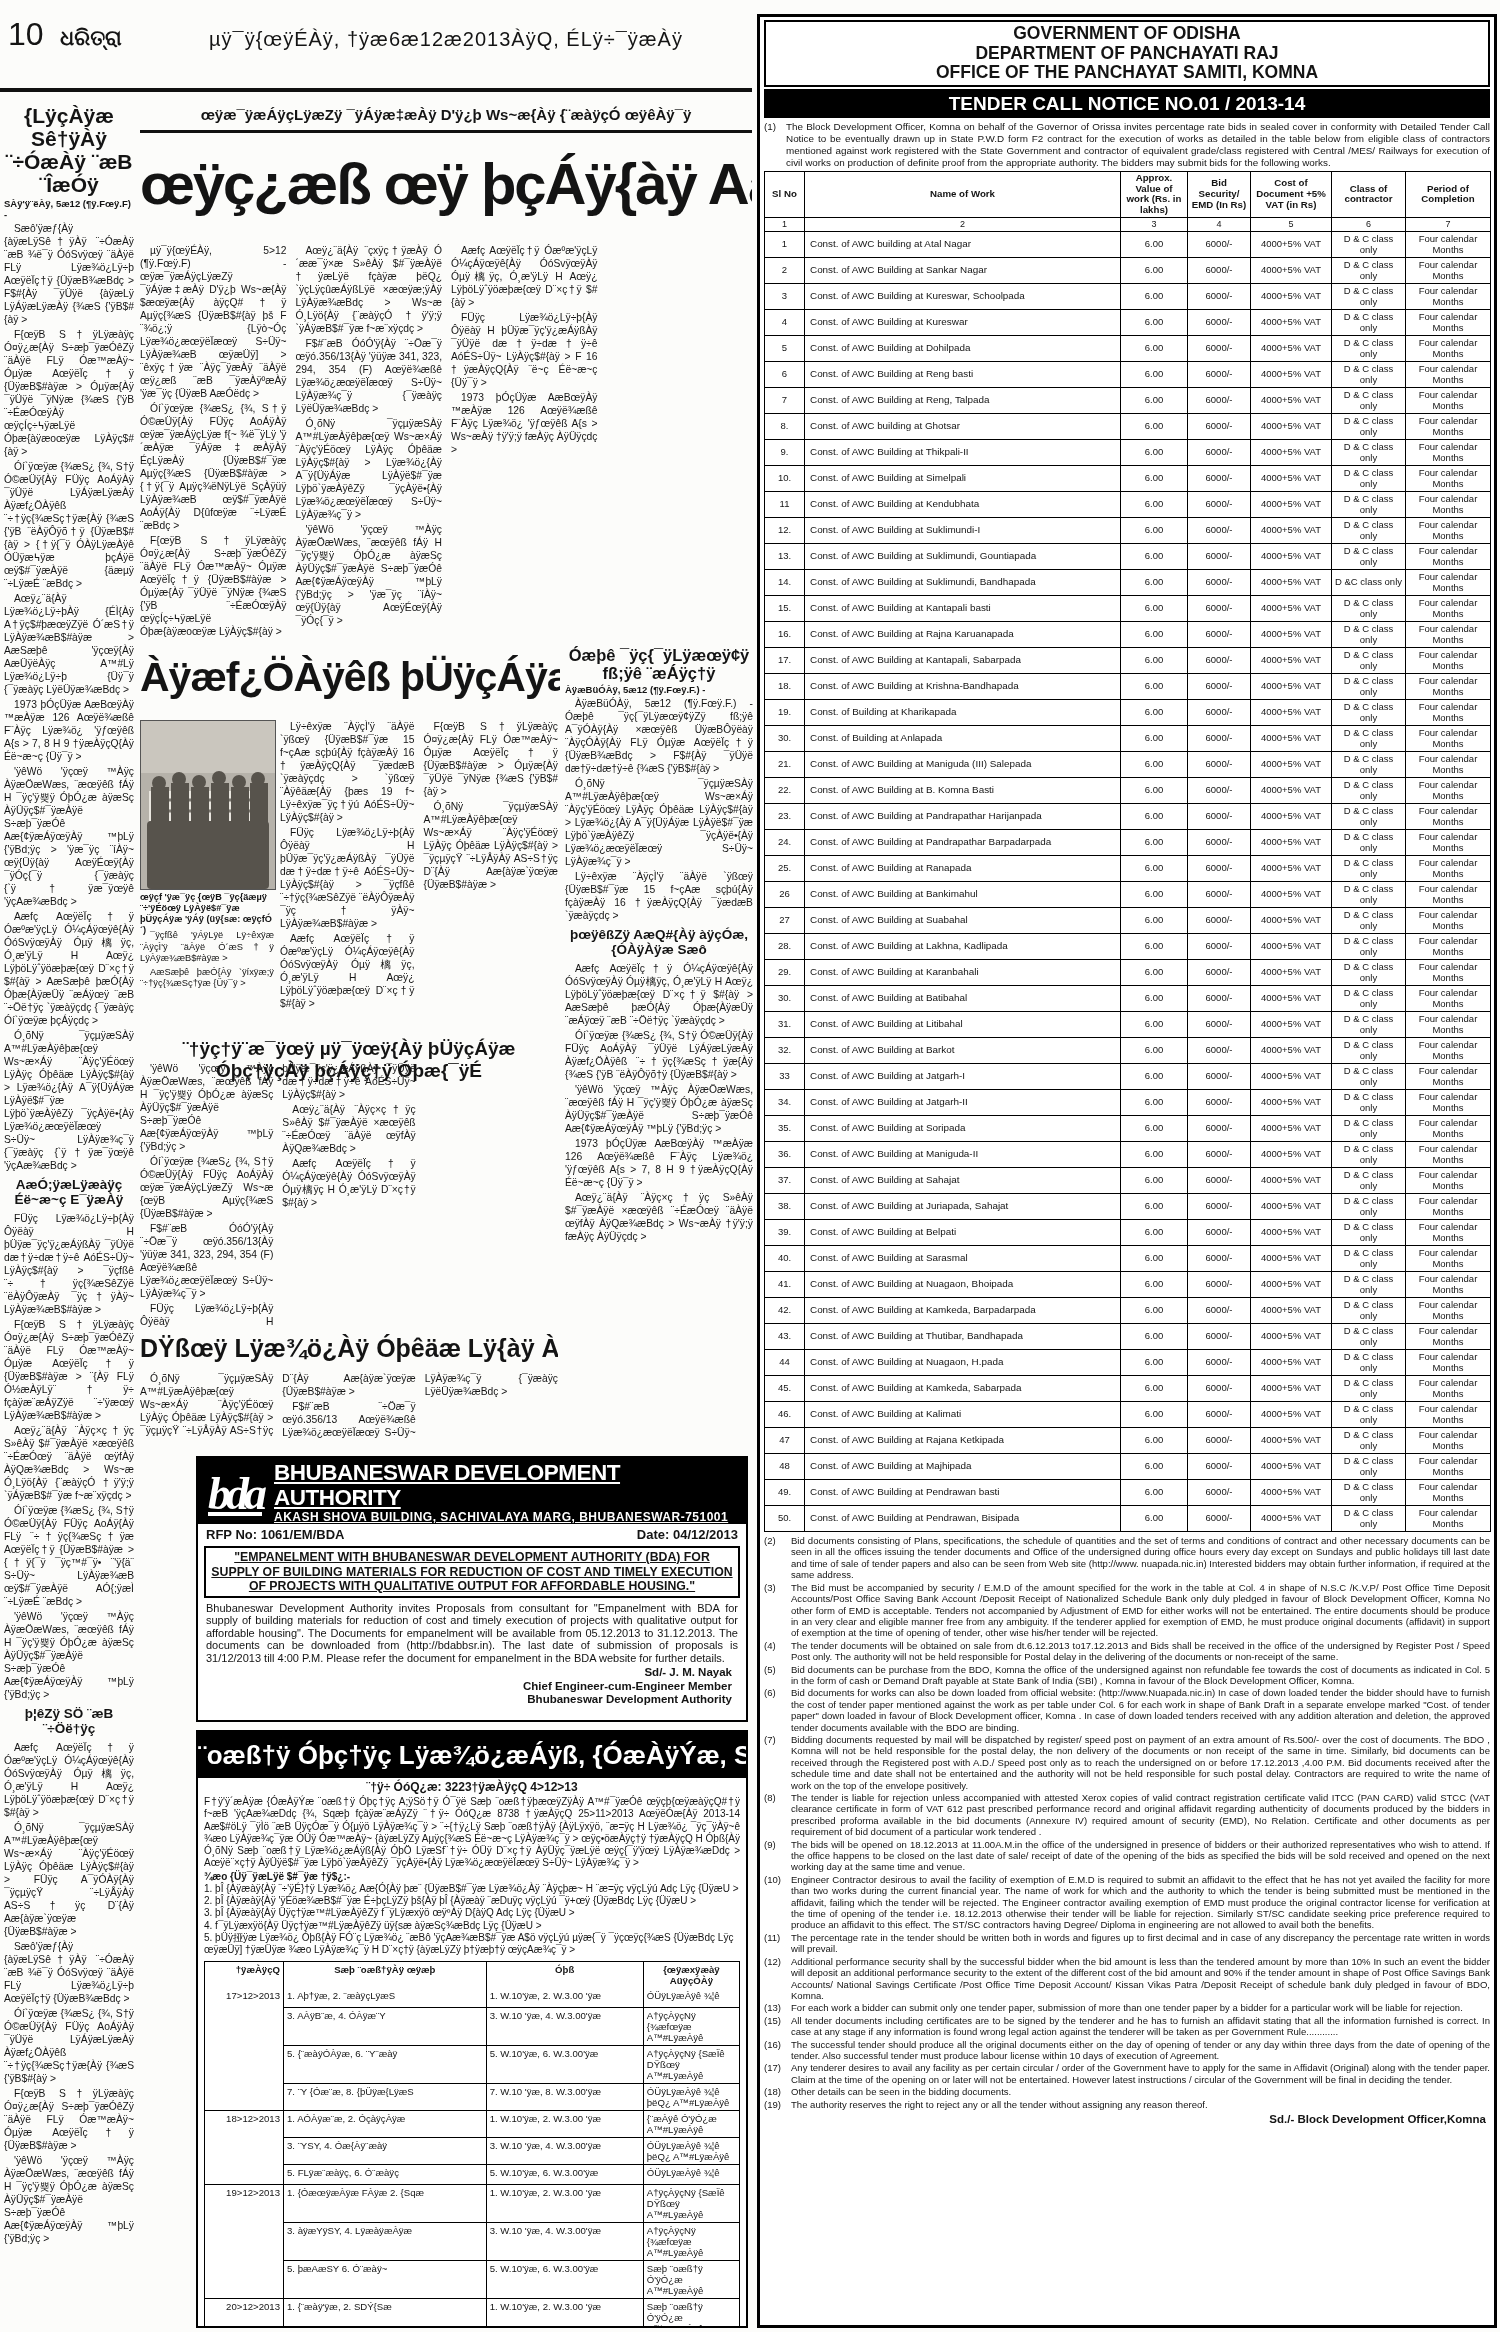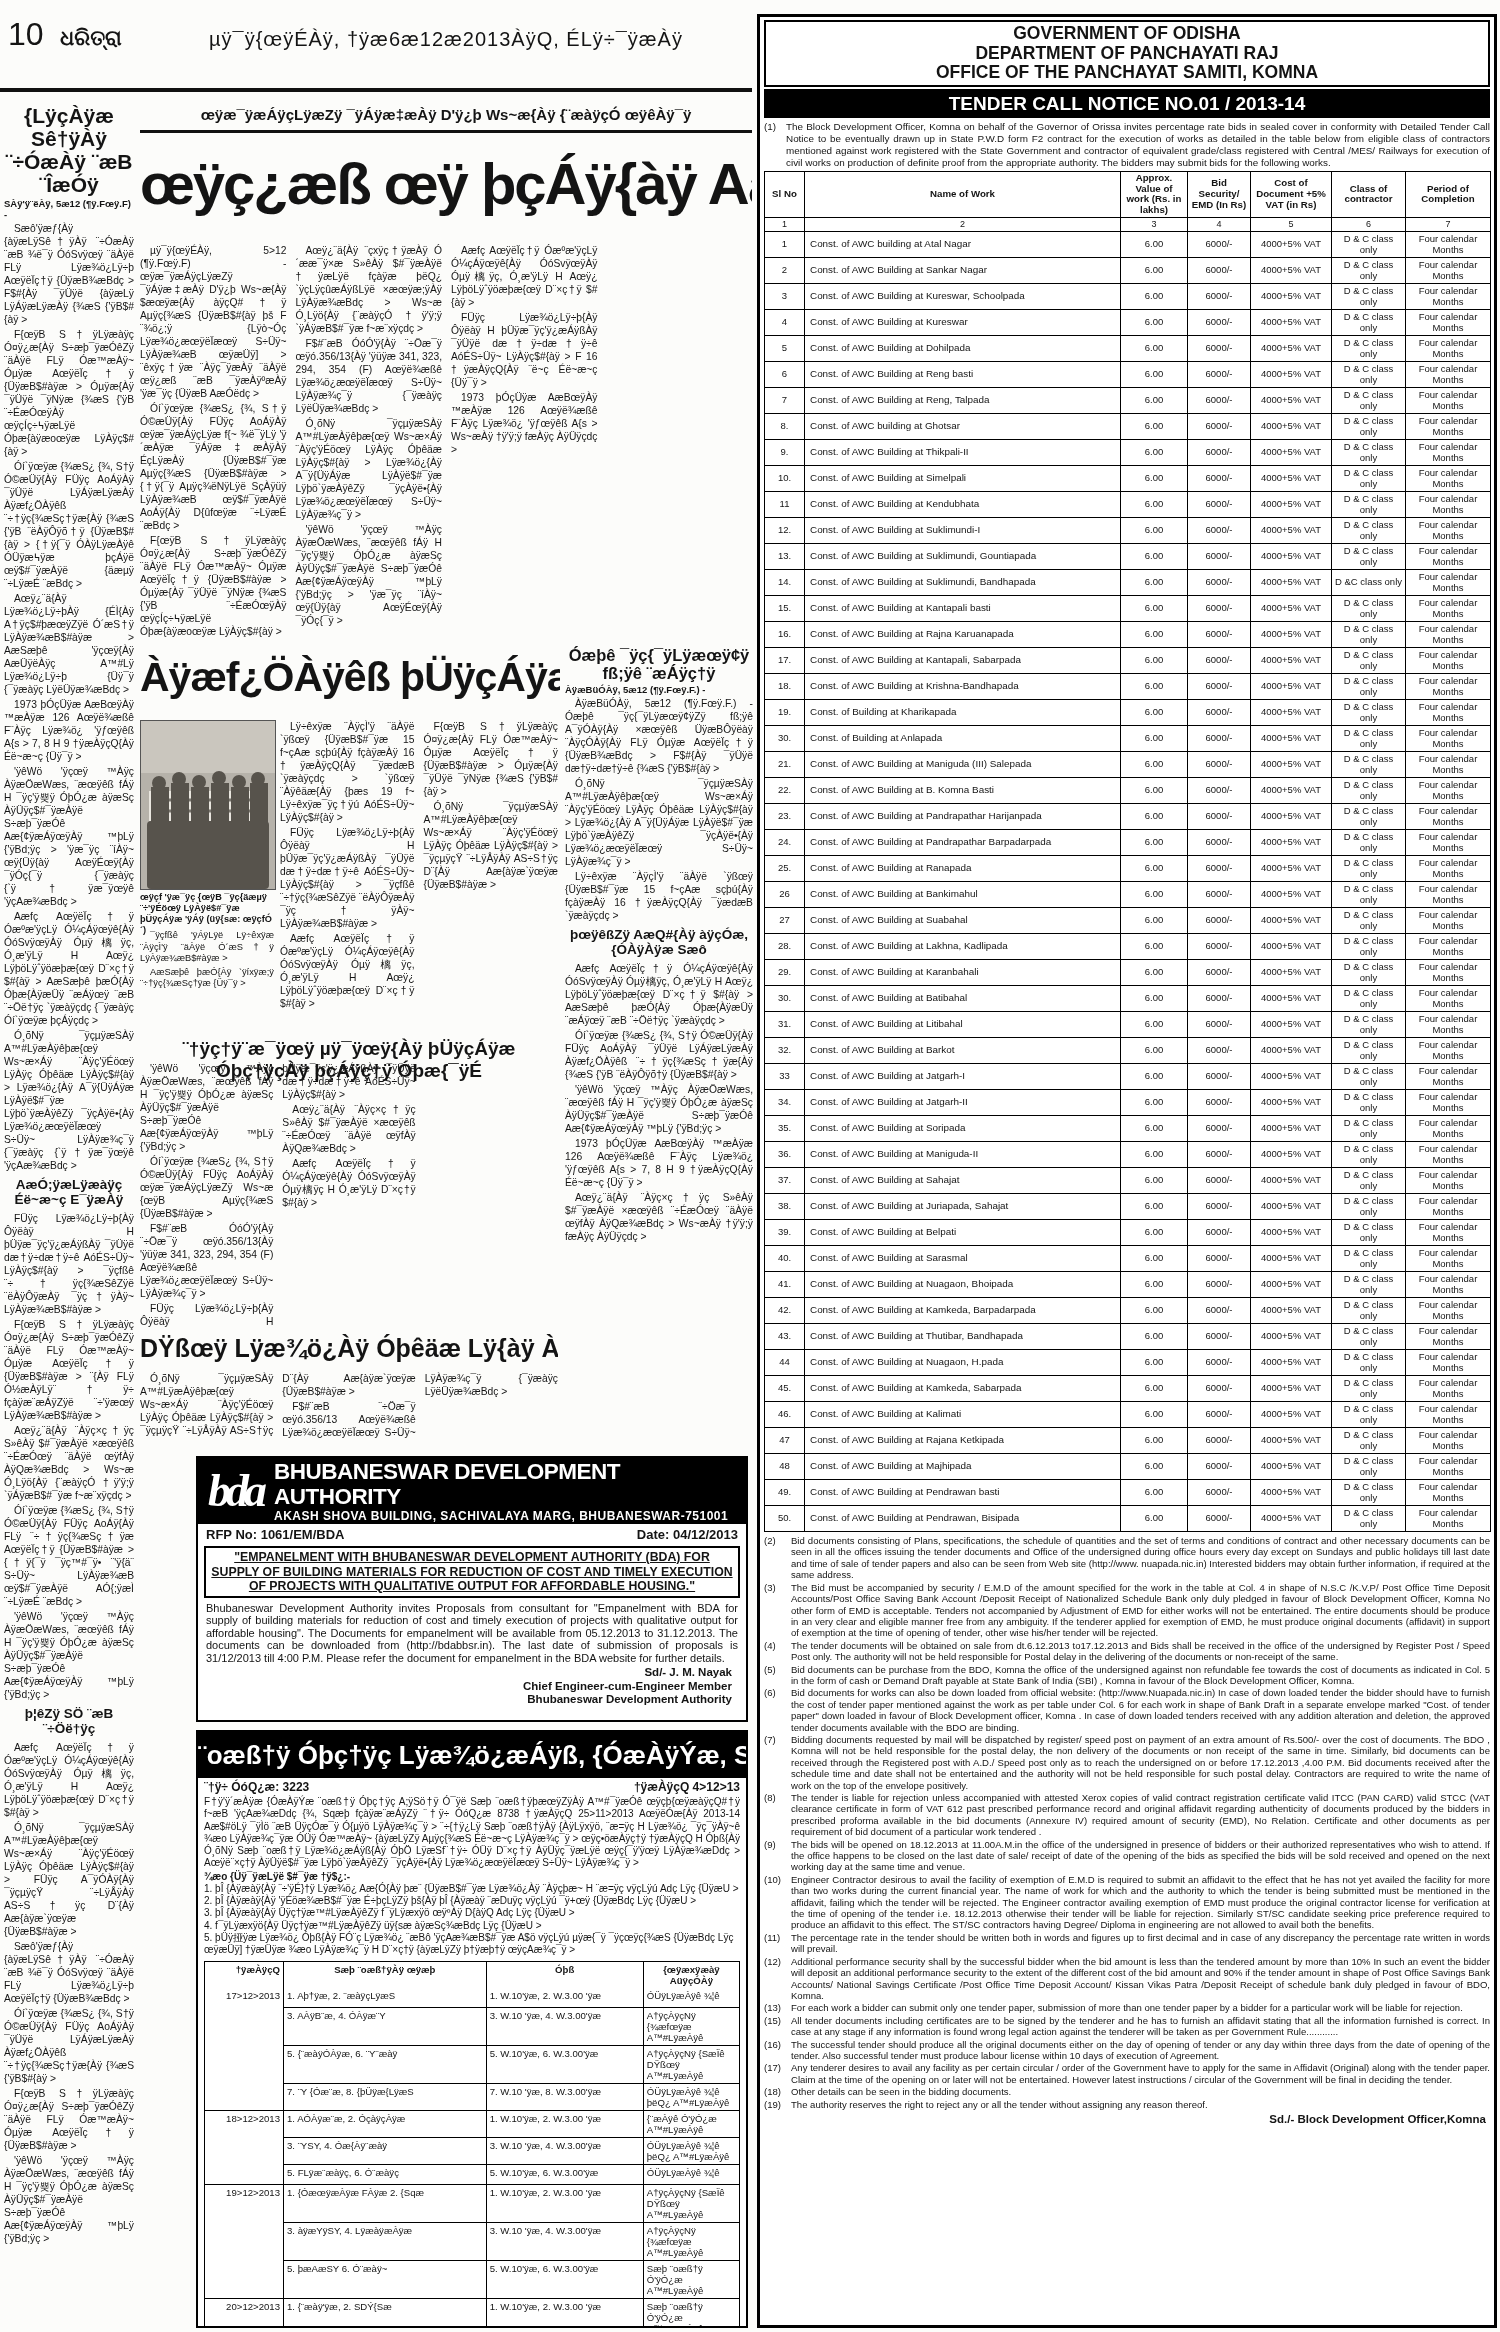--- a/index.html
+++ b/index.html
@@ -39,35 +39,35 @@
   
   #substory{left:565px;top:646px;width:188px;height:802px;}
   #substory h3{margin:0 0 2px 0;font-size:16.5px;line-height:18px;text-align:center;font-weight:800;}
   
   #story4head{left:140px;top:1038px;width:418px;font-size:19px;font-weight:bold;text-align:center;}
   #story4cols{left:140px;top:1062px;width:418px;height:268px;}
   #headline3{left:140px;top:1334px;width:418px;font-size:25px;font-weight:800;white-space:nowrap;height:34px;}
   #story5cols{left:140px;top:1372px;width:418px;height:78px;}
   
   #bda{left:196px;top:1456px;width:552px;height:266px;border:2px solid #000;background:#fff;box-sizing:border-box;}
-  .bda-head{height:66px;background:#000;color:#fff;display:flex;align-items:center;gap:12px;padding:0 10px;}
+  .bda-head{height:66px;background:#000;color:#fff;display:flex;align-items:flex-end;gap:12px;padding:0 10px;text-decoration:underline;}
   .bda-logo{font-family:"Liberation Serif",serif;font-style:italic;font-weight:bold;font-size:46px;
             letter-spacing:-5px;line-height:60px;}
   .bda-t1{font-size:22.5px;font-weight:800;line-height:25px;letter-spacing:-0.5px;}
   .bda-t2{font-size:12px;font-weight:bold;letter-spacing:0.5px;}
   .bda-rfp{display:flex;justify-content:space-between;font-weight:bold;font-size:13px;padding:3px 8px 2px 8px;}
   .bda-titlebox{border:2px solid #000;margin:2px 6px;padding:2px 4px;text-align:center;font-weight:bold;
                 font-size:12.3px;line-height:14.5px;text-decoration:underline;}
   .bda-body{padding:2px 8px;font-size:11px;line-height:12.6px;text-align:justify;}
   .bda-sig{padding:0 14px;text-align:right;font-weight:bold;font-size:11.5px;line-height:13.5px;}
   
   #oad{left:196px;top:1730px;width:552px;height:598px;border:2px solid #000;background:#fff;box-sizing:border-box;}
   .oad-bar{height:46px;background:#000;color:#fff;font-size:26px;font-weight:800;text-align:center;
            line-height:46px;white-space:nowrap;overflow:hidden;}
-  .oad-row{display:flex;justify-content:space-between;font-size:12px;font-weight:bold;padding:2px 6px;}
+  .oad-row{display:flex;justify-content:center;font-size:12px;font-weight:bold;padding:2px 6px;}
   .oad-para{padding:0 6px;font-size:10px;line-height:12.3px;text-align:justify;}
   .oad-facts{padding:1px 6px;font-size:10px;font-weight:bold;}
   .oad-list{padding:0 6px;}
   .oad-list p{margin:0;font-size:10px;line-height:12.3px;}
   .oad-table{margin:4px 6px;border:1.5px solid #000;font-size:9.6px;}
   .adgroup{display:flex;border-top:1px solid #000;}
   .adgroup:first-child{border-top:none;}
   .adg-date{width:72px;border-right:1px solid #000;padding:2px 3px;flex:none;text-align:right;}
   .adg-rows{flex:1;}
   .adrow{display:flex;border-top:1px solid #000;}

